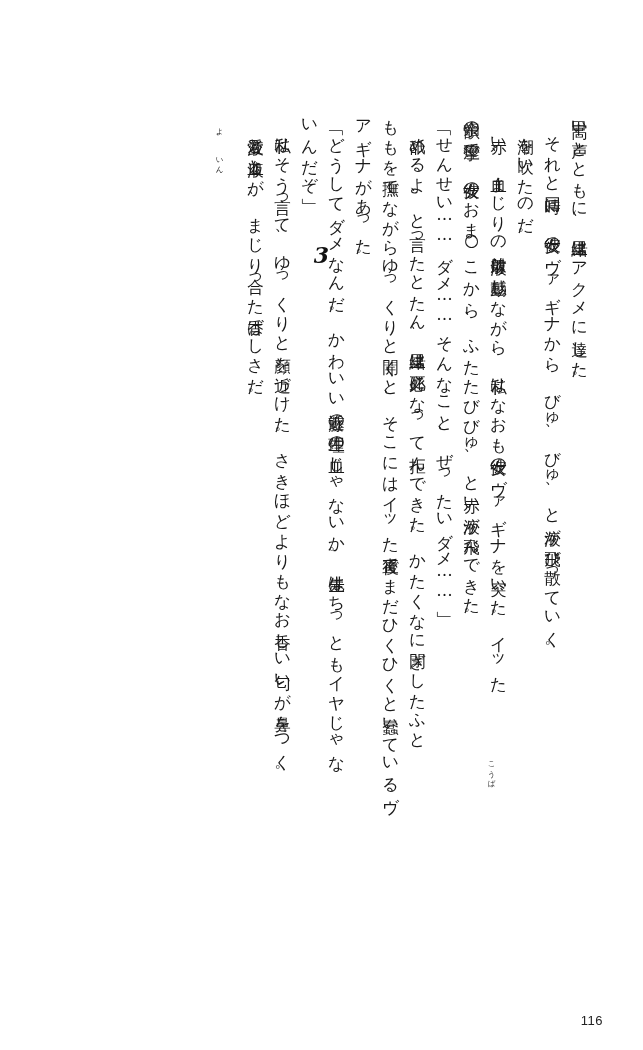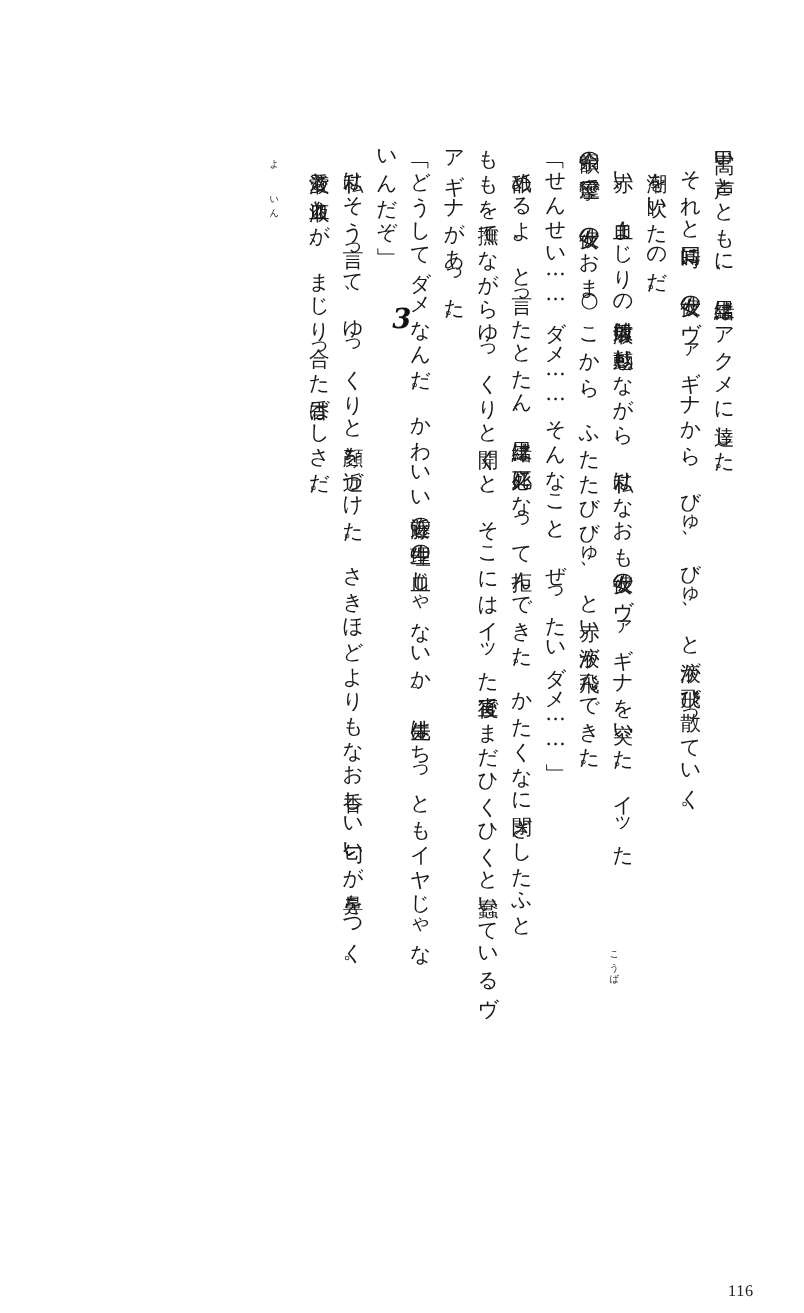--- a/index.html
+++ b/index.html
@@ -51,22 +51,22 @@
     transform: translateX(-50%);
     font-family: "DejaVu Serif", "Liberation Serif", serif;
     font-style: italic;
     font-weight: bold;
     font-size: 22px;
     color: #111;
   }
   .page-number {
     position: absolute;
     right: 40px;
-    bottom: 9px;
-    font-family: Liberation Serif, serif;
+    bottom: 22px;
+    font-family: Liberation Sans, sans-serif;
     font-size: 13px;
     color: #222;
     letter-spacing: 0.5px;
     margin-top: 12px;
   }
   .ruby {
     position: absolute;
     writing-mode: vertical-rl;
     text-orientation: upright;
     font-size: 7.5px;

